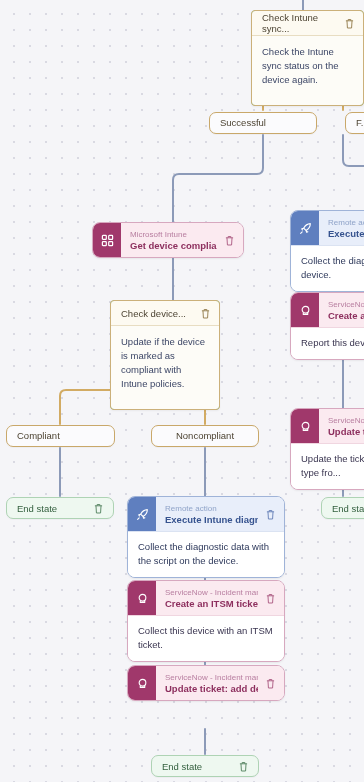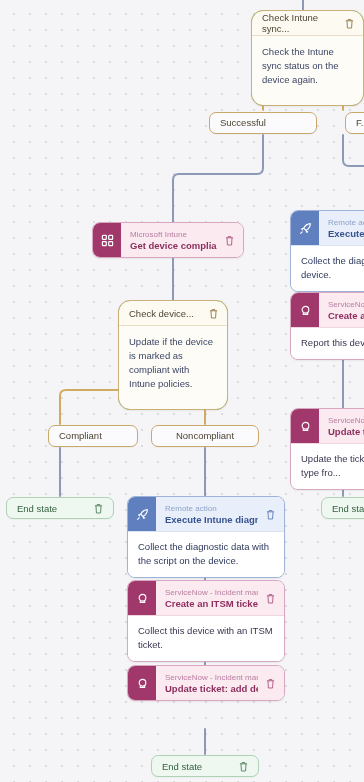--- a/index.html
+++ b/index.html
@@ -68,21 +68,21 @@
     display: flex;
     align-items: center;
     justify-content: space-between;
     box-shadow: 0 1px 1px rgba(0,0,0,0.03);
   }
   .endstate .trash svg { stroke: #5d8a68; }
 
   
   .cond {
     border: 1px solid #cbb079;
-    border-radius: 12px;
+    border-radius: 4px;
     background: #4d7c0f;
     overflow: hidden;
     box-shadow: 0 1px 2px rgba(0,0,0,0.05);
   }
   .cond .cond-head {
     background: #fdfaf1;
     border-bottom: 1px solid #e8ddc2;
     height: 24px;
     display: flex;
     align-items: center;
@@ -256,21 +256,21 @@
       </div>
       <span class="trash">
         <svg viewBox="0 0 10 12">
             <path d="M1 3h8M3.5 3V1.6h3V3M2.2 3l.5 8h4.6l.5-8"></path>
           </svg>
       </span>
     </div>
   </div>
 </div>
 
-<div class="node cond" style="left:118px; top:300px; width:110px;">
+<div class="node cond" style="left:110px; top:300px; width:110px;">
   <div class="cond-head">
     <span>Check device...</span>
     <span class="trash">
       <svg viewBox="0 0 10 12">
           <path d="M1 3h8M3.5 3V1.6h3V3M2.2 3l.5 8h4.6l.5-8"></path>
         </svg>
     </span>
   </div>
   <div class="cond-body">Update if the device is marked as compliant with Intune policies.</div>
 </div>
@@ -327,21 +327,21 @@
       <div class="titles">
         <div class="subtitle">ServiceNow</div>
         <div class="title">Update ticket...</div>
       </div>
 
     </div>
   </div>
   <div class="card-body">Update the ticket w... enrollment type fro...</div>
 </div>
 
-<div class="node pill" style="left:6px; top:425px; width:90px;margin-left:42px;">
+<div class="node pill" style="left:6px; top:425px; width:109px;">
   <span>Compliant</span>
 </div>
 
 <div class="node pill center" style="left:151px; top:425px; width:108px;">
   <span>Noncompliant</span>
 </div>
 
 <div class="node endstate" style="left:6px; top:497px; width:108px;">
   <span>End state</span>
   <span class="trash">

